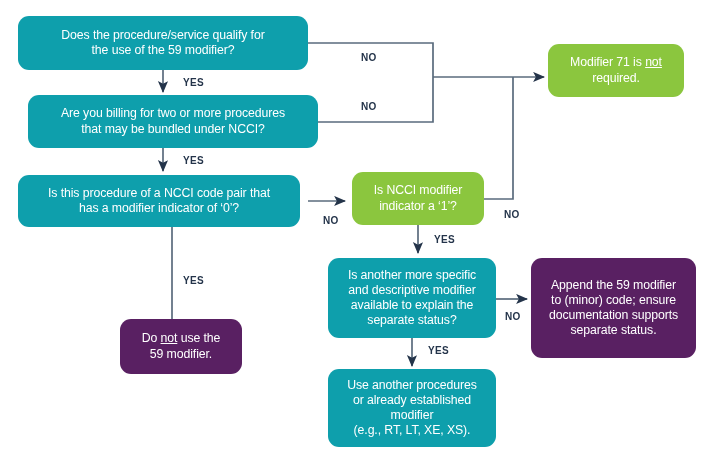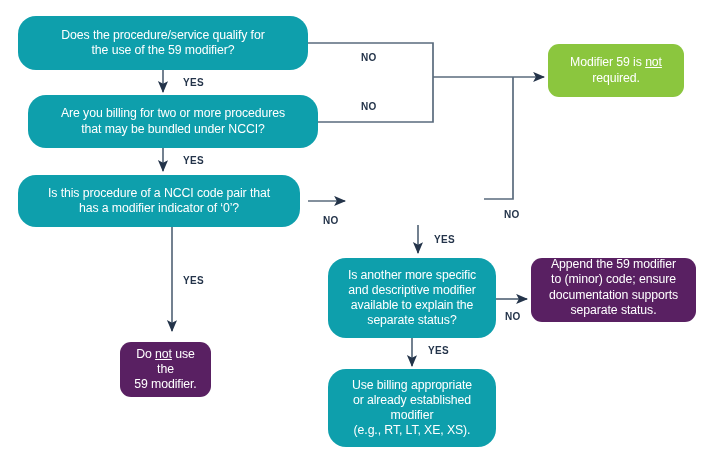--- a/index.html
+++ b/index.html
@@ -38,21 +38,21 @@
     font-size: 12.3px;
     line-height: 15.2px;
     padding: 4px 8px;
     letter-spacing: -0.1px;
   }
   .node-text {
     display: block;
     width: 100%;
     white-space: pre-line;
   }
-  .teal  { background: #0e9fac; border-radius: 18px; }
+  .teal  { background: #0e9fac; }
   .green { background: #8bc63e; }
   .purple{ background: #592062; }
 
   .edge-label {
     position: absolute;
     color: #24344a;
     font-size: 10px;
     font-weight: bold;
     letter-spacing: 0.3px;
     white-space: nowrap;
@@ -102,47 +102,51 @@
   <div class="node teal" style="left:28px; top:95px; width:290px; height:53px;">
     <span class="node-text">Are you billing for two or more procedures
 that may be bundled under NCCI?</span>
   </div>
 
   <div class="node teal" style="left:18px; top:175px; width:282px; height:52px;">
     <span class="node-text">Is this procedure of a NCCI code pair that
 has a modifier indicator of ‘0’?</span>
   </div>
 
+  <div class="node green" style="left:352px; top:172px; width:132px; height:53px;">
+    <span class="node-text">Is NCCI modifier
+indicator a ‘1’?</span>
+  </div>
 
   <div class="node teal" style="left:328px; top:258px; width:168px; height:80px;">
     <span class="node-text">Is another more specific
 and descriptive modifier
 available to explain the
 separate status?</span>
   </div>
 
   <div class="node green" style="left:548px; top:44px; width:136px; height:53px;">
-    <span class="node-text"><span>Modifier 59 is </span><u>not</u><span>
+    <span class="node-text"><span>Modifier 71 is </span><u>not</u><span>
 required.</span></span>
   </div>
 
-  <div class="node purple" style="left:120px; top:342px; width:91px; height:55px;">
+  <div class="node purple" style="left:120px; top:319px; width:122px; height:55px;">
     <span class="node-text"><span>Do </span><u>not</u><span> use the
 59 modifier.</span></span>
   </div>
 
-  <div class="node purple" style="left:531px; top:258px; width:165px; height:64px;align-items:flex-end;">
+  <div class="node purple" style="left:531px; top:258px; width:165px; height:100px;">
     <span class="node-text">Append the 59 modifier
 to (minor) code; ensure
 documentation supports
 separate status.</span>
   </div>
 
   <div class="node teal" style="left:328px; top:369px; width:168px; height:78px;">
-    <span class="node-text">Use billing appropriate
+    <span class="node-text">Use another procedures
 or already established
 modifier
 (e.g., RT, LT, XE, XS).</span>
   </div>
 
   <div class="edge-label" style="left:183px; top:77px;">YES</div>
 
   <div class="edge-label" style="left:361px; top:52px;">NO</div>
 
   <div class="edge-label" style="left:183px; top:155px;">YES</div>

